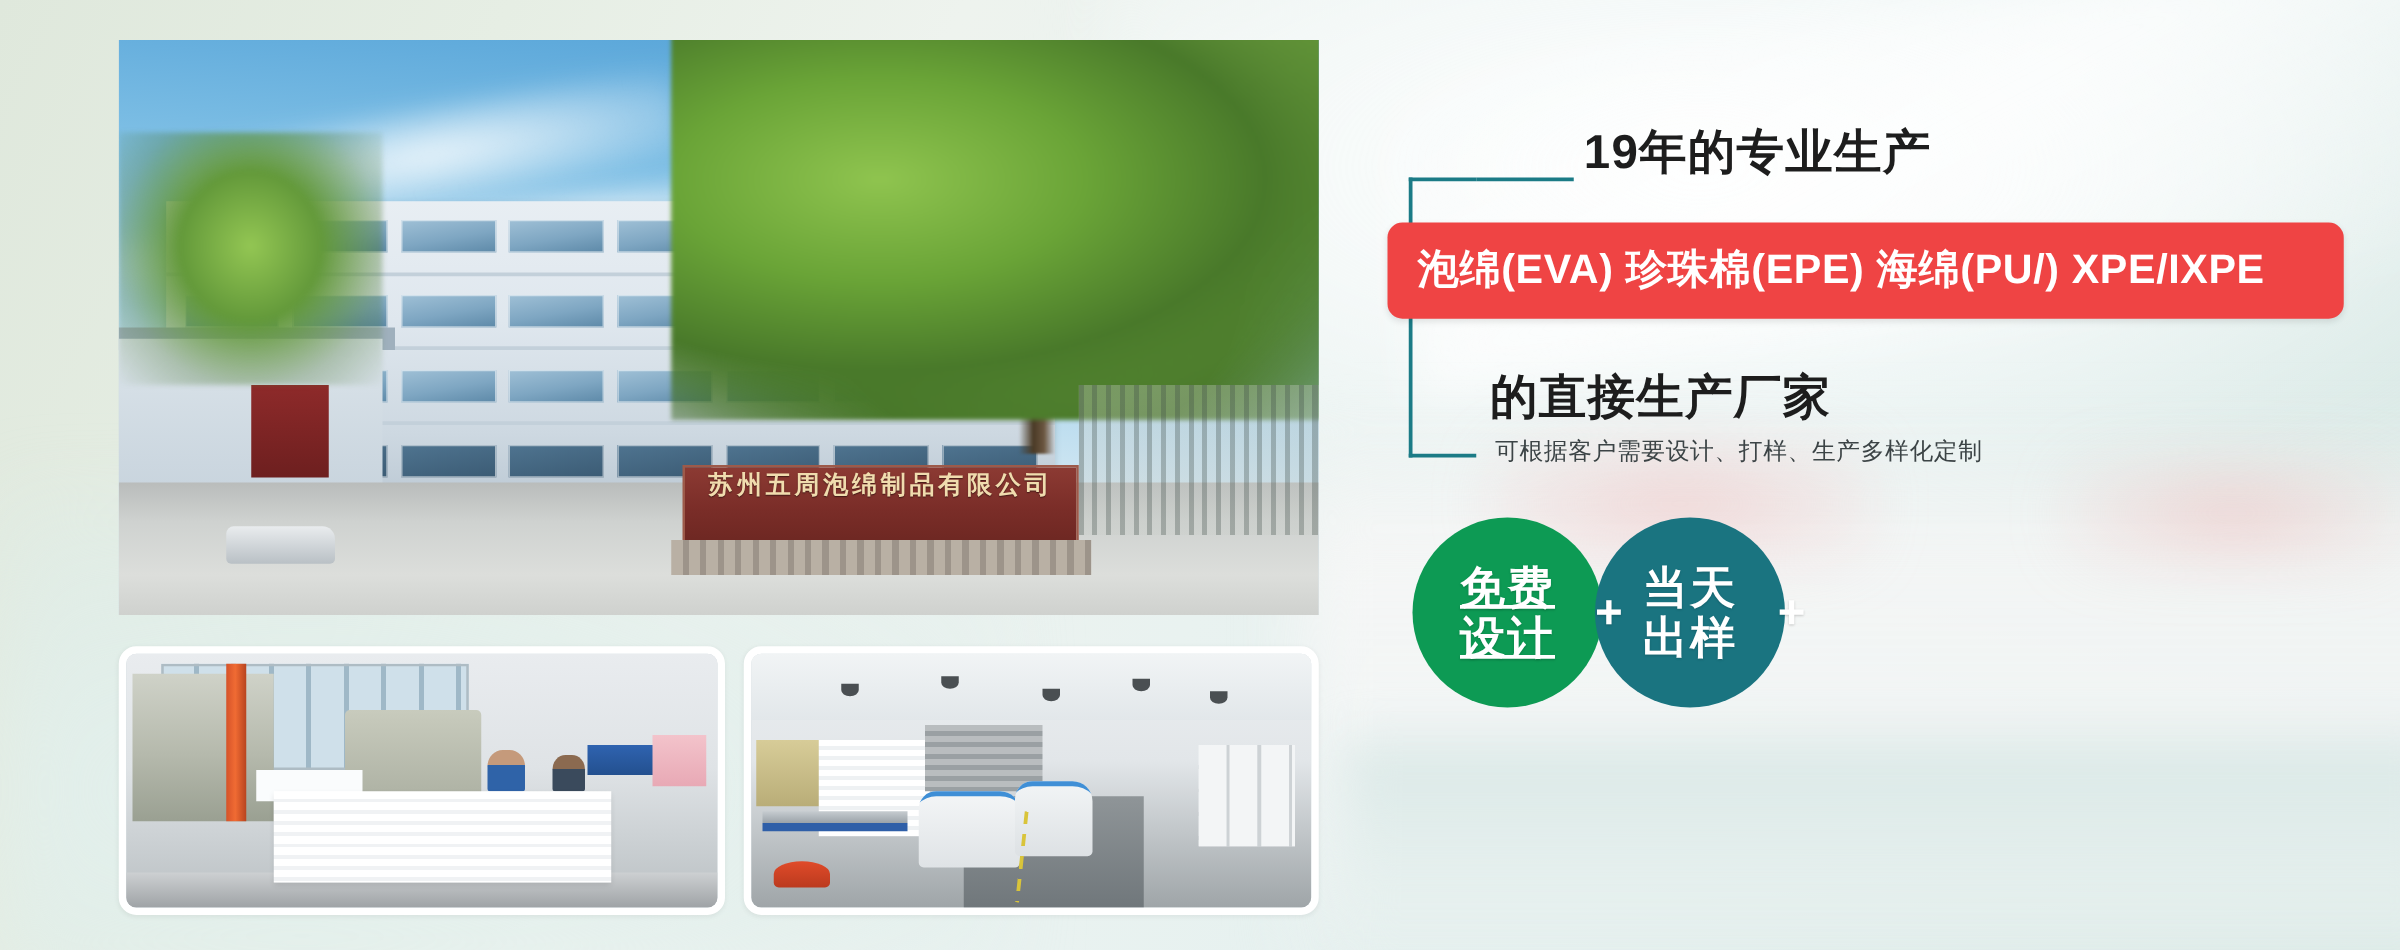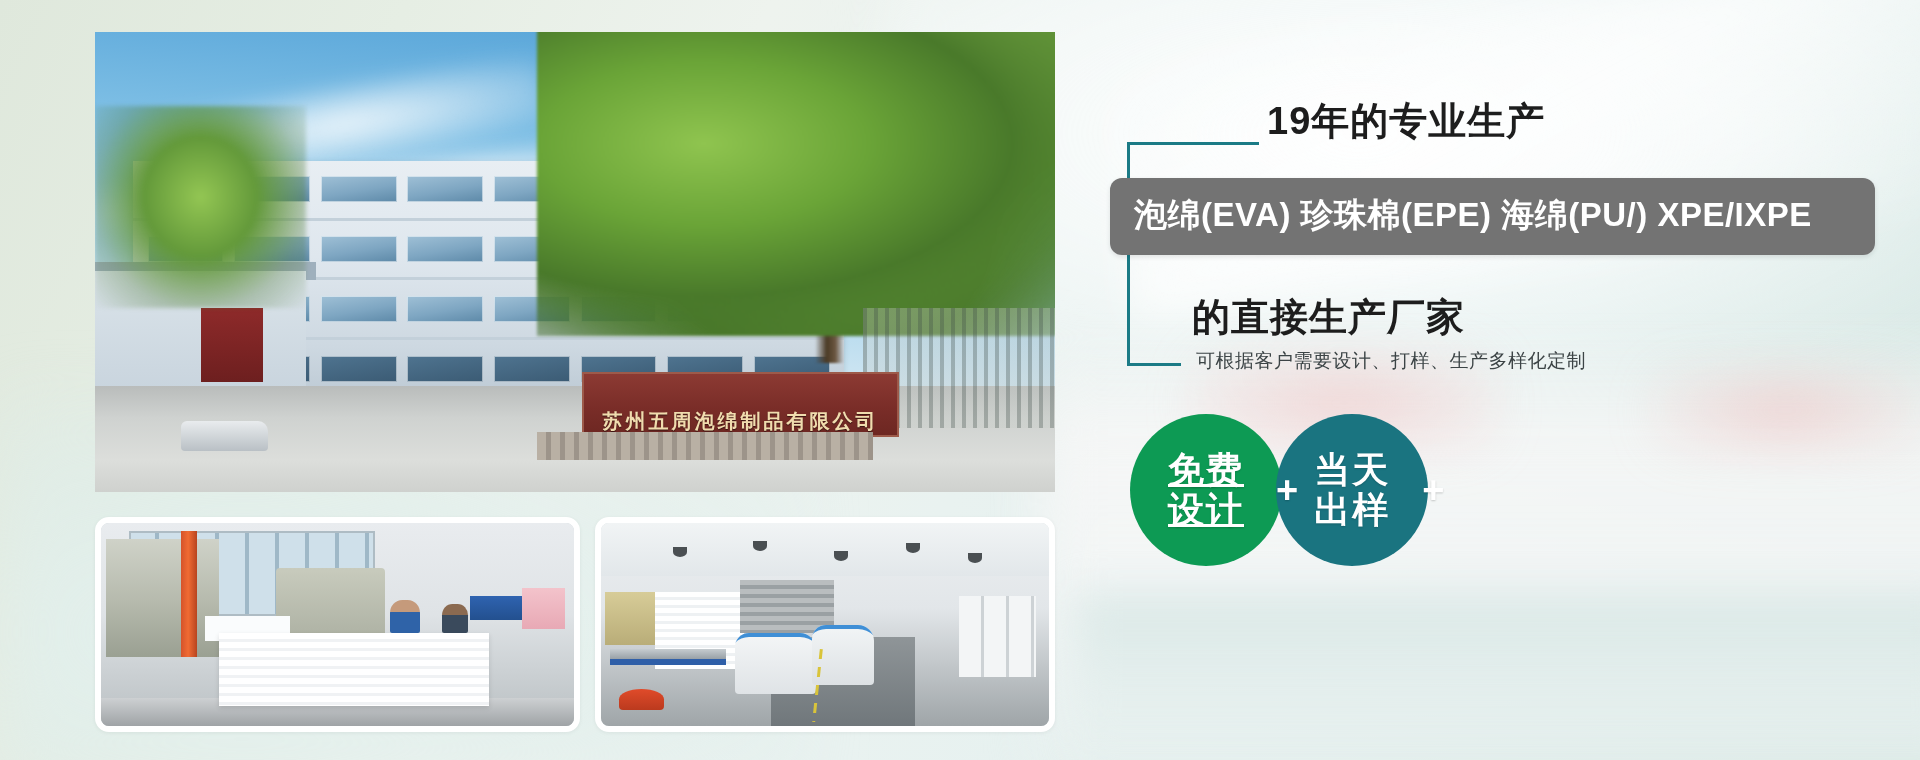--- a/index.html
+++ b/index.html
@@ -169,23 +169,22 @@
     position: absolute; left: 9%; bottom: 9%;
     width: 9%; height: 6.5%;
     background: linear-gradient(180deg, #e9ecee 0%, #b9c0c5 100%);
     border-radius: 6px 10px 4px 4px;
   }
   .sign-wall {
     position: absolute; left: 47%; bottom: 12%;
     width: 33%; height: 14%;
     background: linear-gradient(180deg, #8c3a33 0%, #7a2d28 55%, #6d2722 100%);
     border: 2px solid #9d5a4a;
-    display: flex; align-items: flex-end; justify-content: center;
+    display: flex; align-items: flex-start; justify-content: center;
     overflow: hidden;
-    margin-left: 36px;
   }
   .sign-text {
     color: #f0dcae;
     font-size: 20px;
     letter-spacing: 3px;
     font-weight: 700;
     white-space: nowrap;
     text-shadow: 0 1px 1px rgba(0,0,0,0.5);
     font-family: "DejaVu Sans", sans-serif;
   }
@@ -325,21 +324,21 @@
 
   .headline-1 {
     position: absolute; left: 157px; top: 0;
     font-size: 38px; font-weight: 700; color: #1d1d1d;
     letter-spacing: 1px; white-space: nowrap;
   }
 
   .pill {
     position: absolute; left: 0; top: 82px;
     min-width: 765px;
-    background: #737373;
+    background: #ef4444;
     border-radius: 12px;
     padding: 15px 24px 17px 24px;
     box-shadow: 0 2px 5px rgba(0,0,0,0.10);
   }
   .pill-text {
     color: #ffffff; font-size: 33px; font-weight: 700;
     letter-spacing: 0.5px; white-space: nowrap;
   }
 
   .headline-2 {

